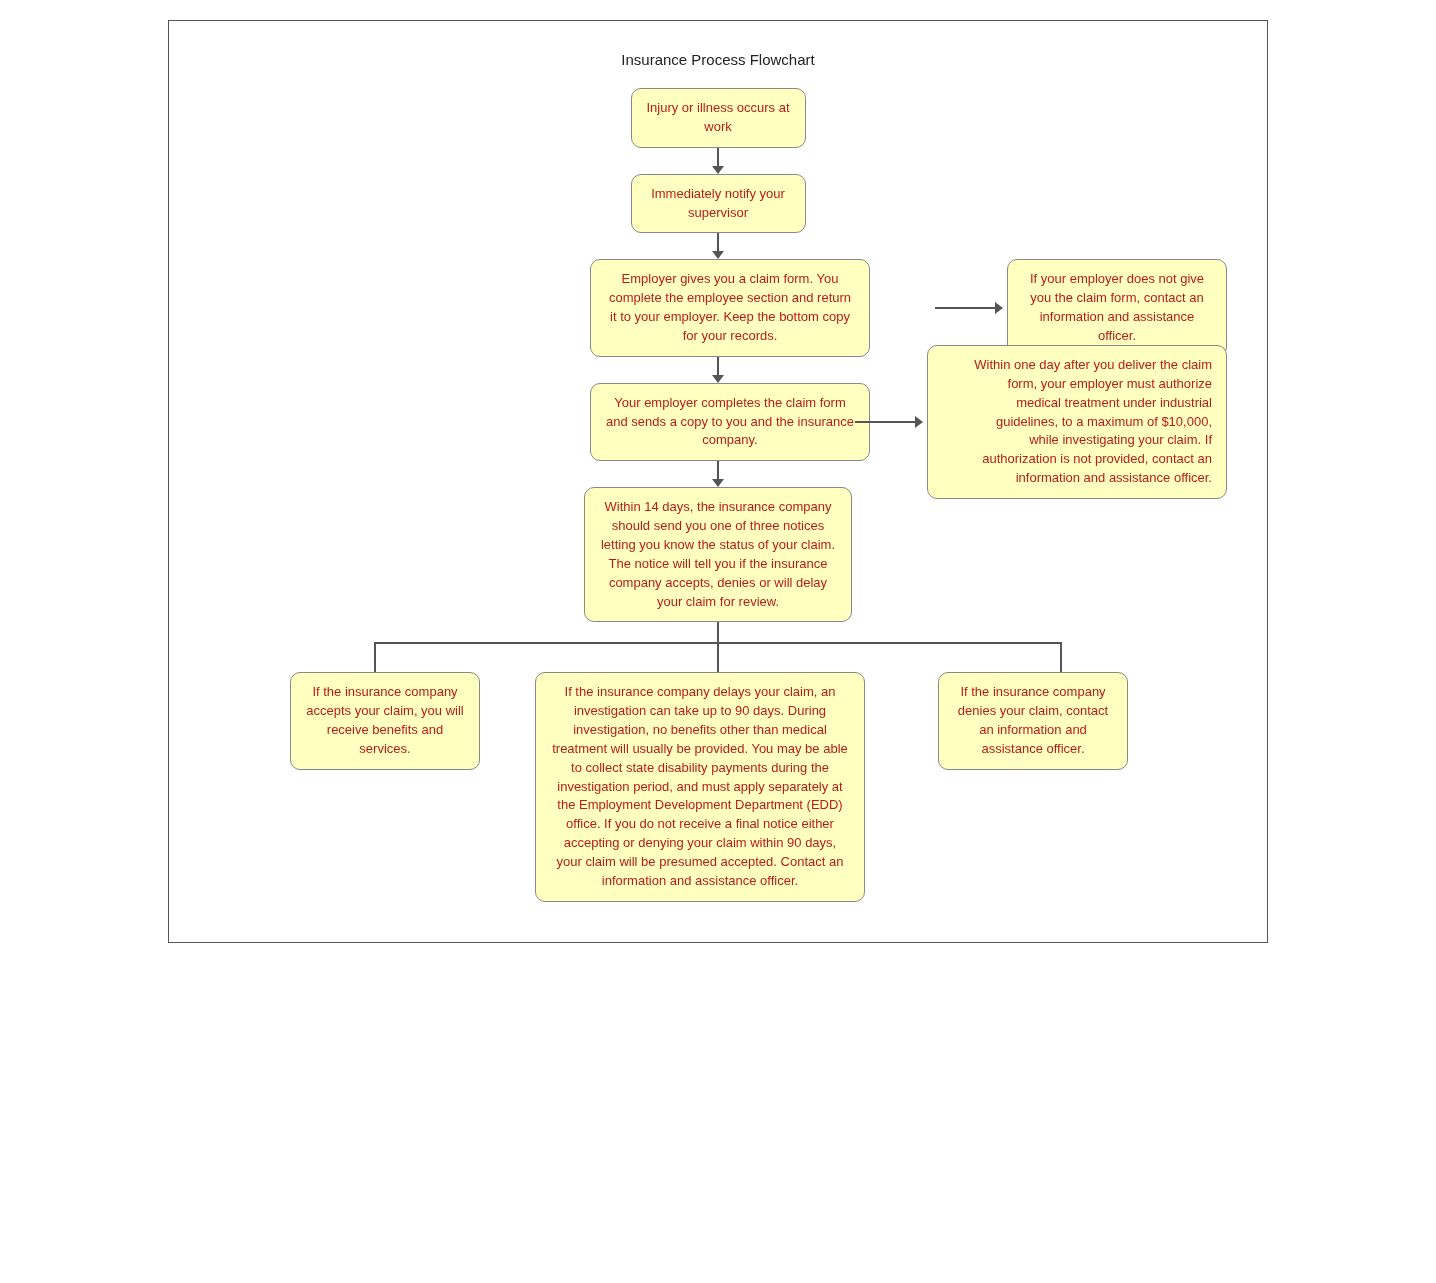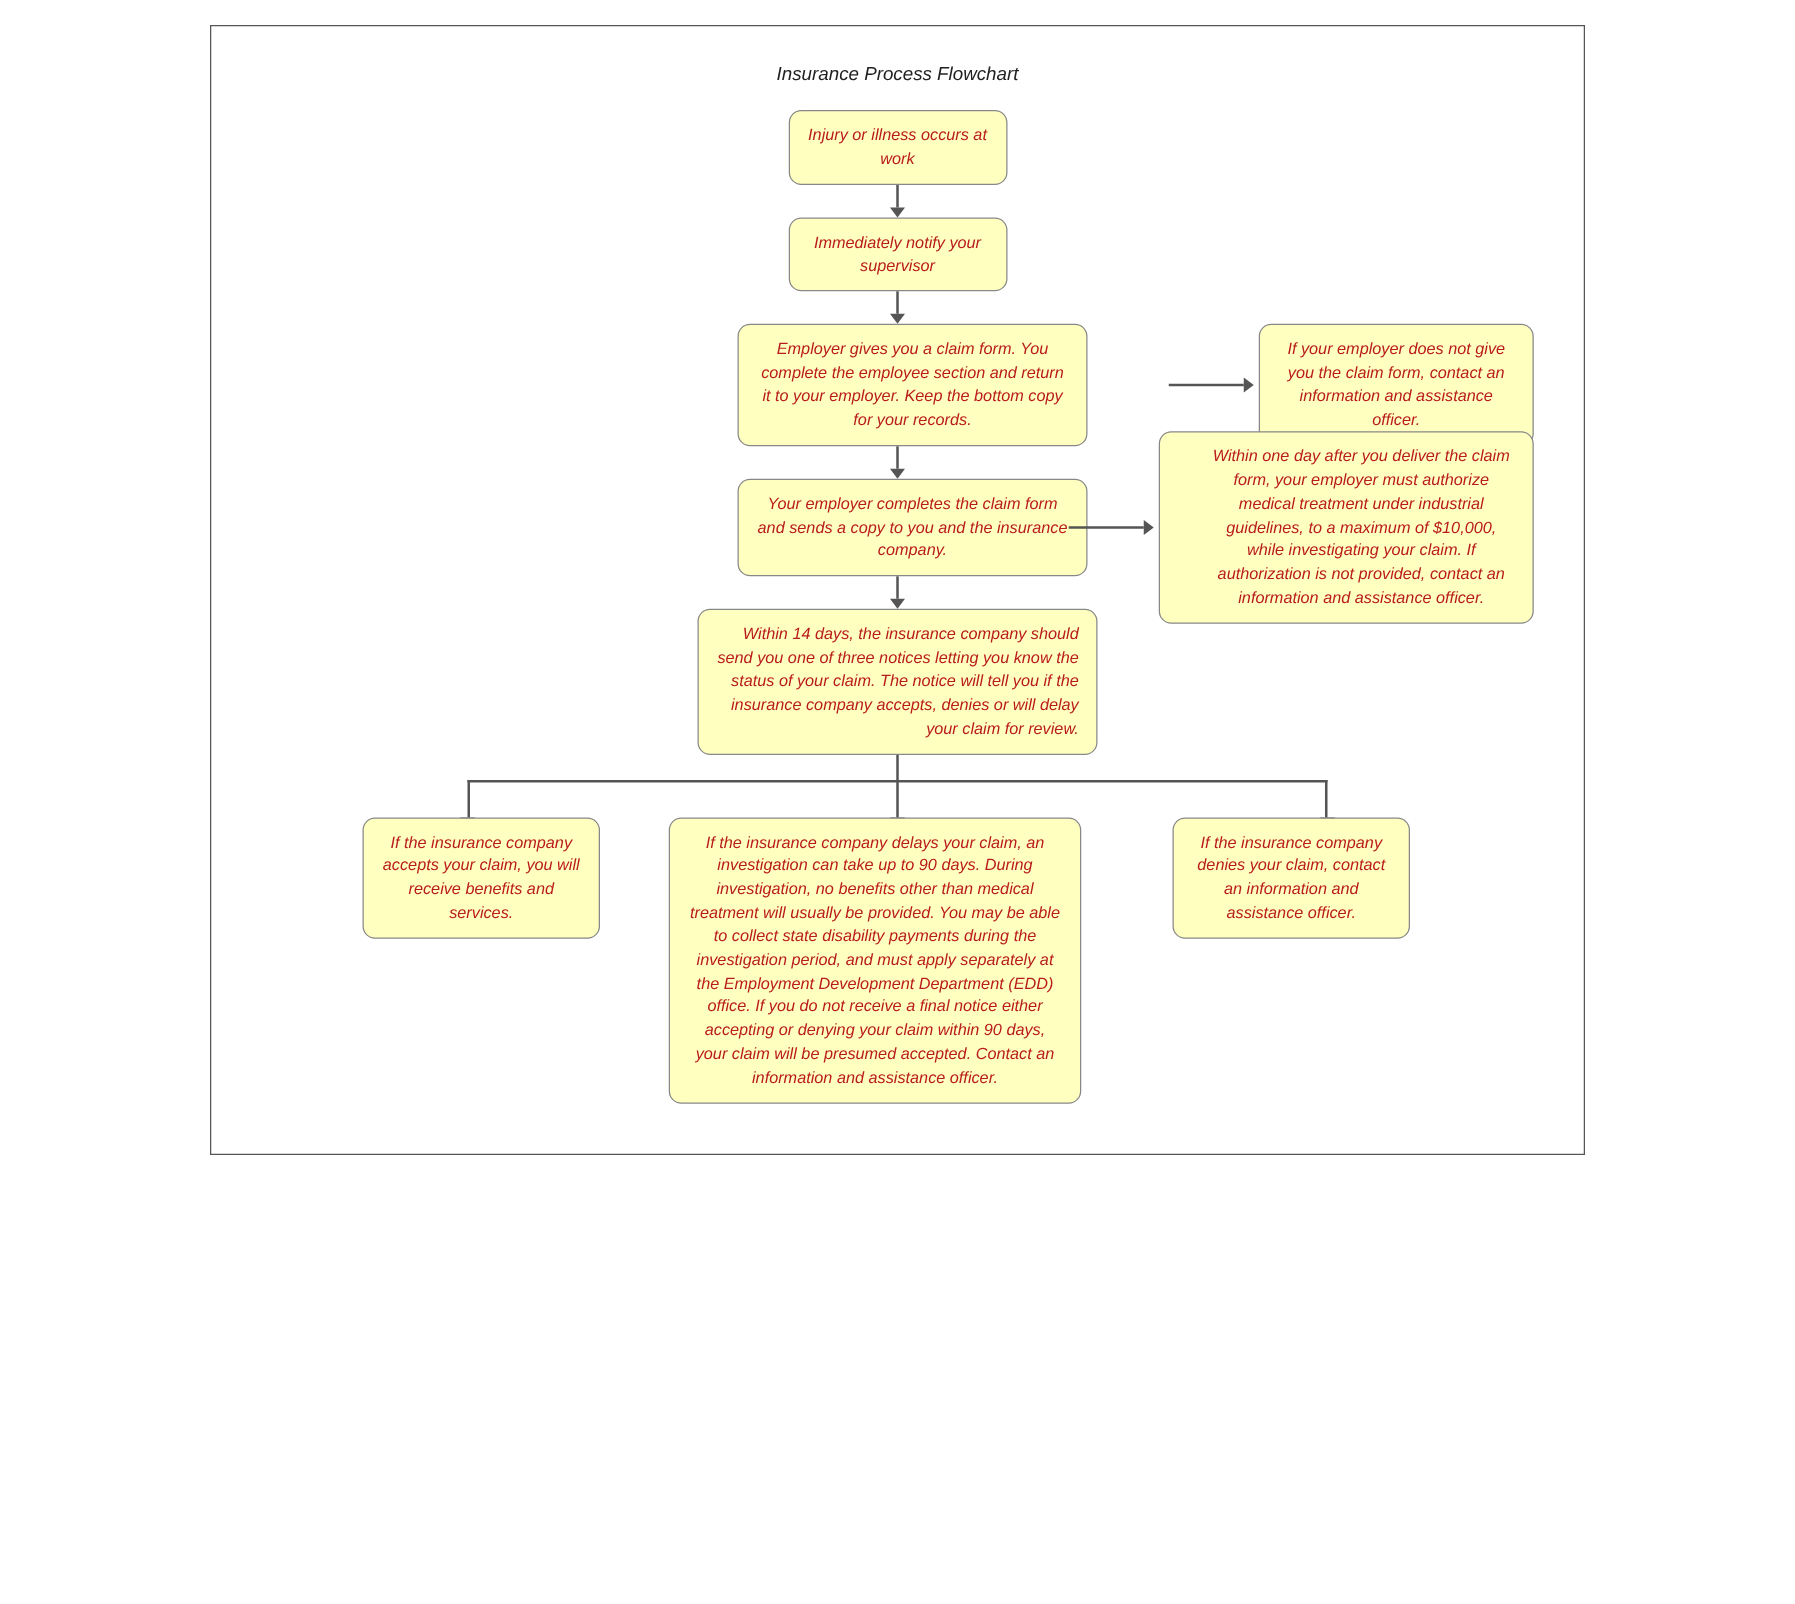--- a/index.html
+++ b/index.html
@@ -12,21 +12,20 @@
       align-items: flex-start;
       min-height: 1283px;
       padding: 20px;
     }
     .page-wrapper {
       width: 1100px;
       border: 1.5px solid #555;
       background: #fff;
       padding: 30px 20px 40px;
       position: relative;
-      font-style: italic;
     }
     .page-title {
       text-align: center;
       font-size: 15px;
       margin-bottom: 20px;
       color: #222;
     }
     .flowchart {
       display: flex;
       flex-direction: column;
@@ -43,22 +42,21 @@
       color: #b91c1c;
       position: relative;
     }
     .node-small {
       width: 175px;
     }
     .node-large {
       width: 280px;
     }
     .node-xlarge {
-      width: 320px;
-      text-align: right;
+      width: 268px;
     }
     .connector {
       width: 2px;
       background: #555;
       margin: 0 auto;
     }
     .arrow-down {
       width: 0;
       height: 0;
       border-left: 6px solid transparent;
@@ -164,21 +162,21 @@
       <div class="main-col">
         <div class="node node-large">
           <span>Your employer completes the claim form and sends a copy to you and the insurance company.</span>
         </div>
       </div>
       <div class="side-node-container side-node-right">
         <div class="h-arrow">
           <div class="h-line" style="width:60px;"></div>
           <div class="arrow-right"></div>
         </div>
-        <div class="node" style="width:300px; margin-left:4px; text-align:center;padding-left:38px;">
+        <div class="node" style="width:300px; margin-left:4px; text-align:right;padding-left:38px;">
           <span>Within one day after you deliver the claim form, your employer must authorize medical treatment under industrial guidelines, to a maximum of $10,000, while investigating your claim. If authorization is not provided, contact an information and assistance officer.</span>
         </div>
       </div>
     </div>
 
     <div class="connector" style="height:18px;"></div>
     <div class="arrow-down"></div>
 
     <div class="node node-xlarge">
       <span>Within 14 days, the insurance company should send you one of three notices letting you know the status of your claim. The notice will tell you if the insurance company accepts, denies or will delay your claim for review.</span>

